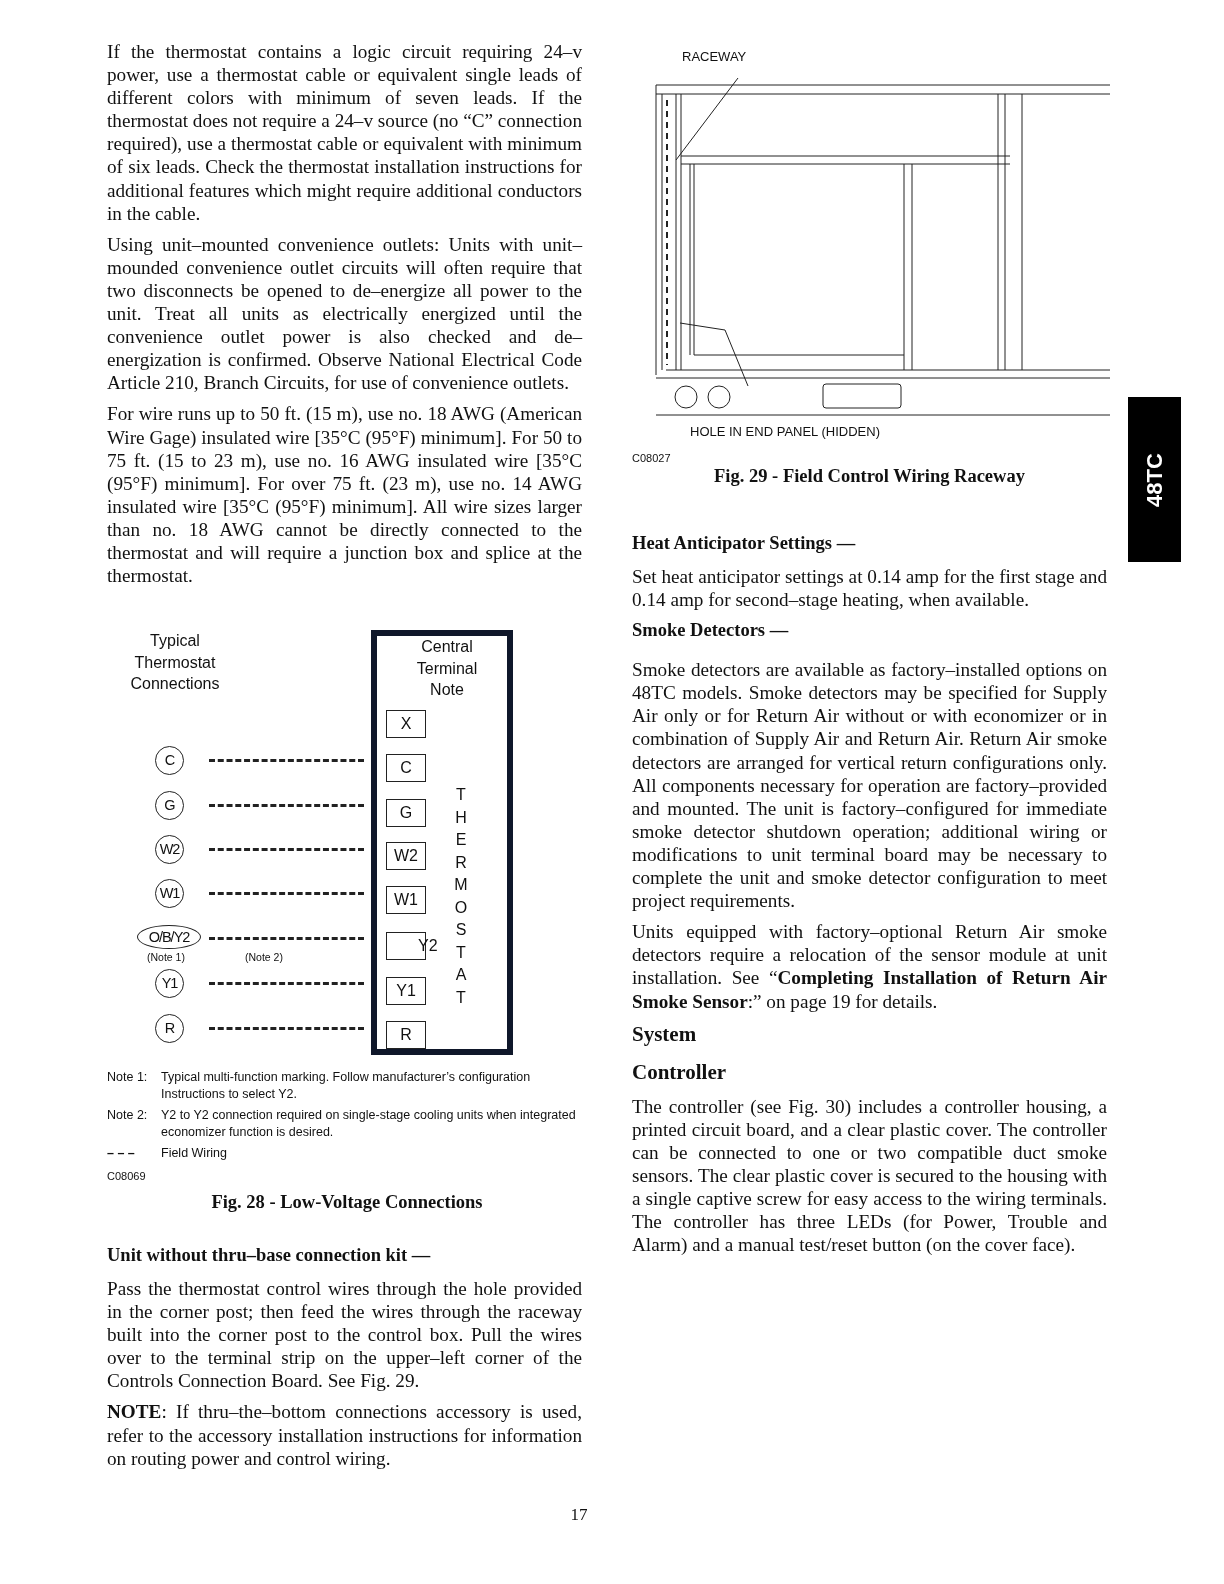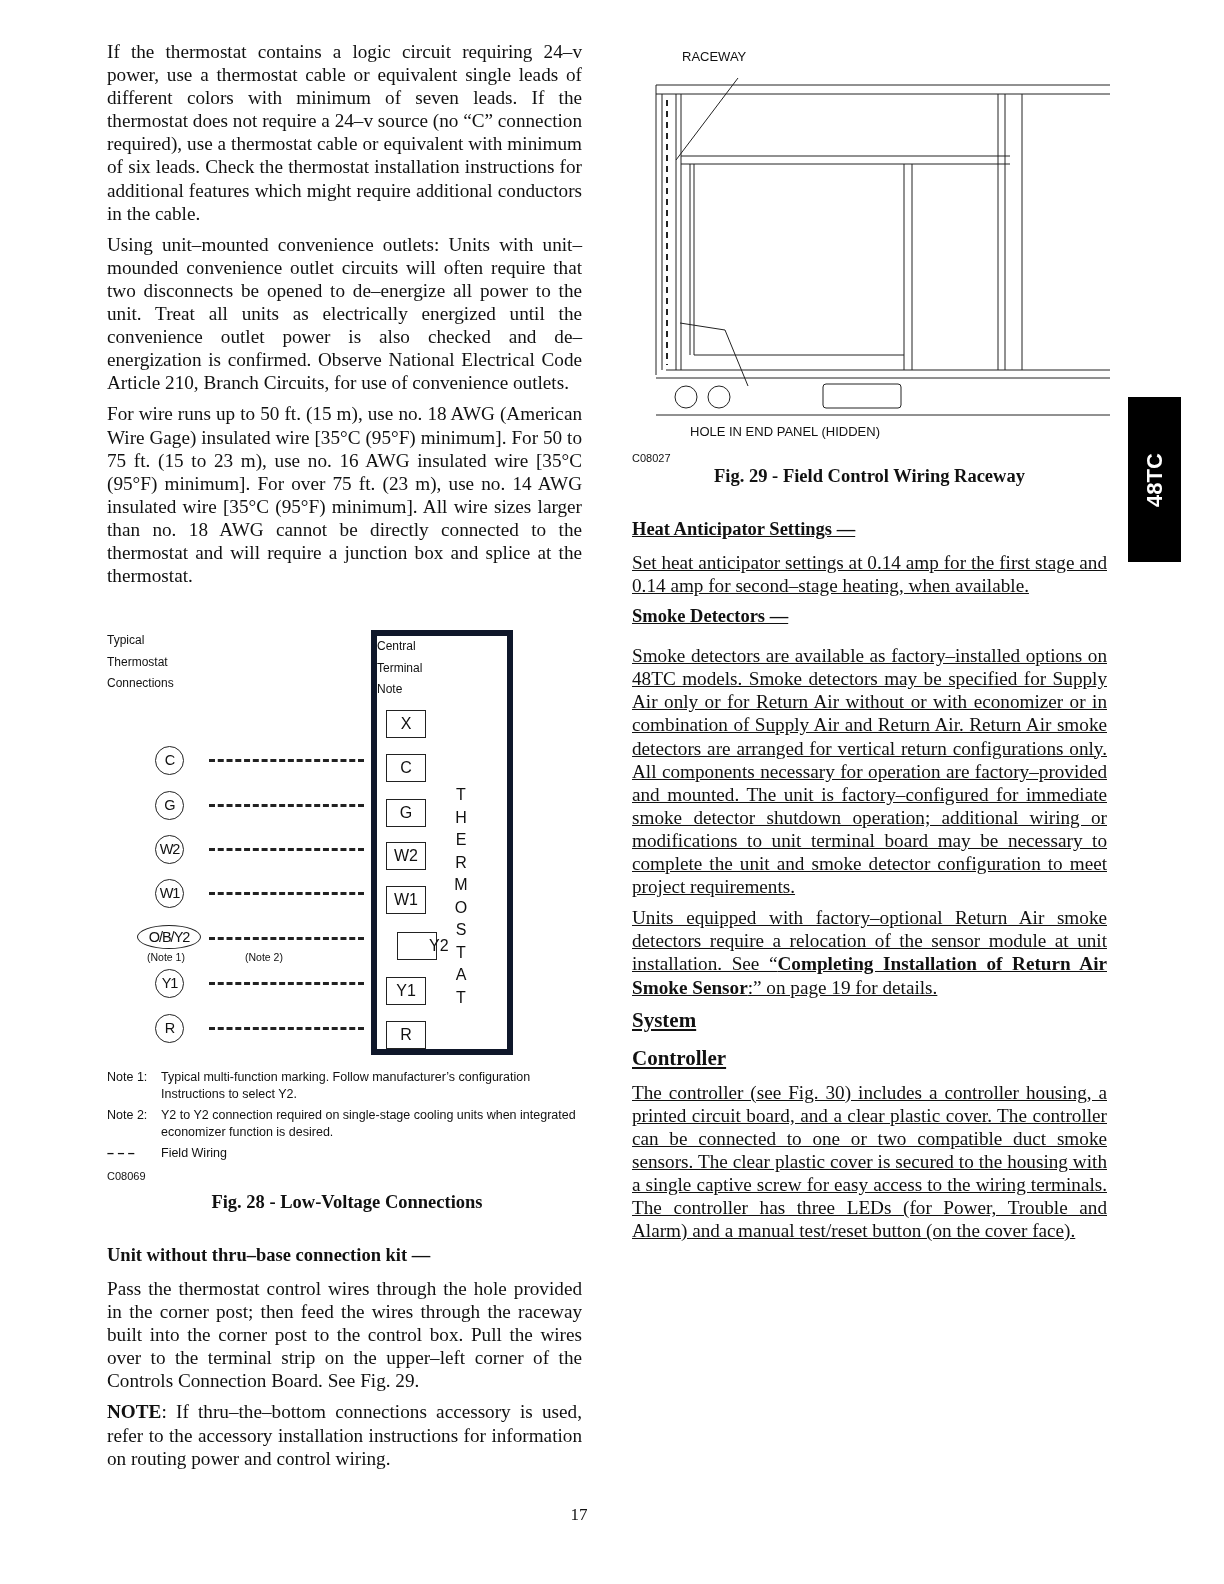--- a/index.html
+++ b/index.html
@@ -13,21 +13,21 @@
   h3.runin { font-size: 18.5px; font-weight: bold; margin: 0 0 10px 0; line-height: 23px; }
   h2.sub { font-size: 21px; font-weight: bold; margin: 6px 0 10px 0; line-height: 26px; }
   .fig-caption { font-size: 18.5px; font-weight: bold; text-align: center; }
   .fig-code { font-size: 11px; }
   .tab48 { position: absolute; left: 1128px; top: 397px; width: 53px; height: 165px; background: #000; }
   .tab48 span { position: absolute; left: 50%; top: 50%; transform: translate(-50%, -50%) rotate(-90deg); color: #fff; font-weight: bold; font-size: 22px; white-space: nowrap; }
   .pagenum { position: absolute; top: 1505px; left: 0; width: 1158px; text-align: center; font-size: 17px; }
 
   
   .fig28 { position: absolute; left: 107px; top: 628px; width: 475px; height: 425px; }
-  .f28-label { position: absolute; font-size: 12px; line-height: 21.5px; }
+  .f28-label { position: absolute; font-size: 16px; line-height: 21.5px; text-align: center; }
   .board { position: absolute; left: 264px; top: 2px; width: 142px; height: 425px; border: 6px solid #0f172a; box-sizing: border-box; }
   .term { position: absolute; width: 40px; height: 28px; border: 1px solid #222; box-sizing: border-box; font-size: 16px; text-align: center; line-height: 26px; }
   .circ { position: absolute; width: 29px; height: 29px; border: 1px solid #222; border-radius: 50%; box-sizing: border-box; font-size: 14.5px; text-align: center; line-height: 27px; letter-spacing: -1px; }
   .circ.wide { width: 64px; border-radius: 50%; }
   .dash { position: absolute; height: 0; border-top: 3px dashed #222; }
   .vertical-word { position: absolute; font-size: 16px; line-height: 22.5px; width: 16px; text-align: center; }
   .notelbl { position: absolute; font-size: 10.5px; }
   .notes { position: absolute; left: 107px; top: 1069px; width: 480px; font-size: 12.5px; line-height: 17px; }
   .note-row { display: flex; margin-bottom: 4px; }
   .note-key { width: 54px; flex: none; }
@@ -51,21 +51,21 @@
     <div class="f28-label" style="left:0;top:0;width:140px;">
       <div>Central</div>
       <div>Terminal</div>
       <div>Note</div>
     </div>
     <div class="term" style="left:9px;top:74px;">X</div>
     <div class="term" style="left:9px;top:118px;">C</div>
     <div class="term" style="left:9px;top:163px;">G</div>
     <div class="term" style="left:9px;top:206px;">W2</div>
     <div class="term" style="left:9px;top:250px;">W1</div>
-    <div class="term" style="left:20px;top:296px;padding-left:31px;">Y2</div>
+    <div class="term" style="left:9px;top:296px;padding-left:31px;">Y2</div>
     <div class="term" style="left:9px;top:341px;">Y1</div>
     <div class="term" style="left:9px;top:385px;">R</div>
     <div style="position:absolute;left:76px;top:148px;">
       <div class="vertical-word" style="position:relative">T</div>
       <div class="vertical-word" style="position:relative">H</div>
       <div class="vertical-word" style="position:relative">E</div>
       <div class="vertical-word" style="position:relative">R</div>
       <div class="vertical-word" style="position:relative">M</div>
       <div class="vertical-word" style="position:relative">O</div>
       <div class="vertical-word" style="position:relative">S</div>
@@ -151,21 +151,21 @@
   <g stroke="#222" stroke-width="1" fill="#222">
     <line x1="88" y1="8" x2="26" y2="90"></line>
     <line x1="98" y1="316" x2="75" y2="260"></line>
     <line x1="75" y1="260" x2="30" y2="253"></line>
   </g>
 </svg>
 <div class="sans" style="position:absolute;left:690px;top:424px;font-size:13px;">HOLE IN END PANEL (HIDDEN)</div>
 <div class="sans fig-code" style="position:absolute;left:632px;top:452px;width:475px;">C08027</div>
 <div class="serif fig-caption" style="position:absolute;left:632px;top:466px;width:475px;">Fig. 29 - Field Control Wiring Raceway</div>
 
-<div class="col right serif" style="top:518px;text-decoration:underline;">
+<div class="col right serif" style="top:532px;">
   <h3 class="runin">Heat Anticipator Settings —</h3>
   <p class="body">Set heat anticipator settings at 0.14 amp for the first stage and 0.14 amp for second–stage heating, when available.</p>
   <h3 class="runin" style="margin-bottom:16px;">Smoke Detectors —</h3>
   <p class="body">Smoke detectors are available as factory–installed options on 48TC models. Smoke detectors may be specified for Supply Air only or for Return Air without or with economizer or in combination of Supply Air and Return Air. Return Air smoke detectors are arranged for vertical return configurations only. All components necessary for operation are factory–provided and mounted. The unit is factory–configured for immediate smoke detector shutdown operation; additional wiring or modifications to unit terminal board may be necessary to complete the unit and smoke detector configuration to meet project requirements.</p>
   <p class="body"><span>Units equipped with factory–optional Return Air smoke detectors require a relocation of the sensor module at unit installation. See “</span><b>Completing Installation of Return Air Smoke Sensor</b><span>:” on page 19 for details.</span></p>
   <h2 class="sub">System</h2>
   <h2 class="sub" style="margin-top:12px;">Controller</h2>
   <p class="body">The controller (see Fig. 30) includes a controller housing, a printed circuit board, and a clear plastic cover. The controller can be connected to one or two compatible duct smoke sensors. The clear plastic cover is secured to the housing with a single captive screw for easy access to the wiring terminals. The controller has three LEDs (for Power, Trouble and Alarm) and a manual test/reset button (on the cover face).</p>
 </div>
 

